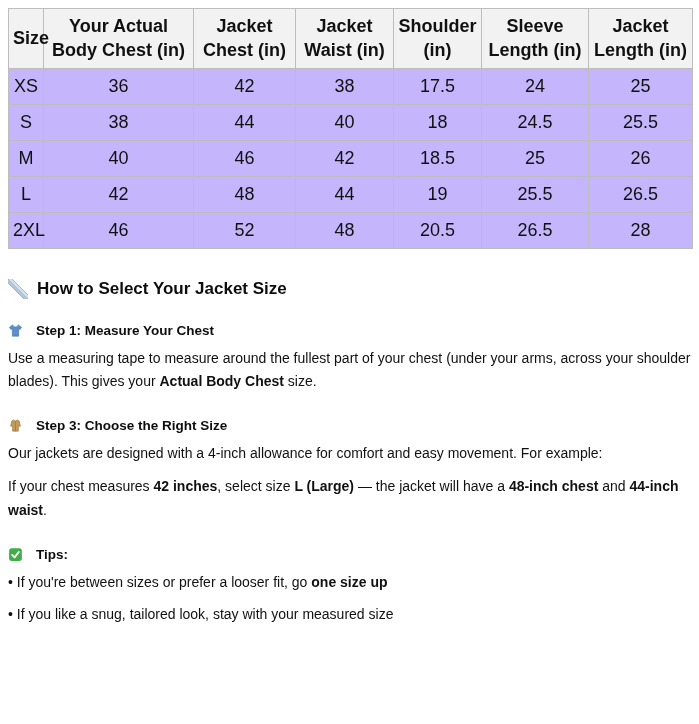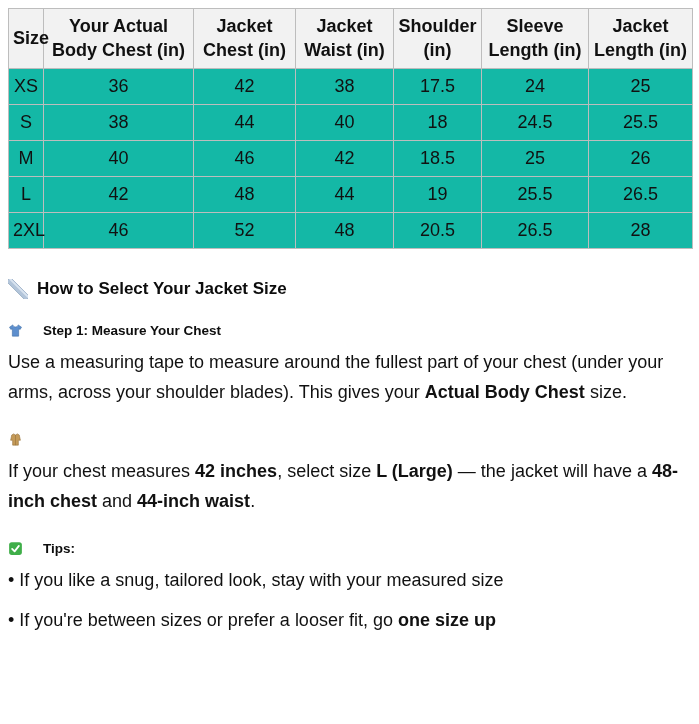--- a/index.html
+++ b/index.html
@@ -34,44 +34,44 @@
   table.size-chart th {
     background: #f2f2f2;
     font-weight: bold;
     line-height: 1.35;
     padding: 5px 4px;
     height: 34px;
   }
   table.size-chart td {
     padding: 7px 4px;
     height: 15px;
-    background: #14b8a6;
+    background: #c4b5fd;
     margin-left: 20px;
   }
   
   h2.guide-title {
     display: flex;
     align-items: center;
     gap: 9px;
     font-size: 17px;
     font-weight: bold;
     margin: 30px 0 24px 0;
     color: #0d0d0d;
   }
   .section h3 {
     display: flex;
     align-items: center;
-    gap: 20px;
+    gap: 13px;
     font-size: 13.5px;
     font-weight: bold;
     margin: 24px 0 8px 0;
     color: #0d0d0d;
   }
   .section p {
-    font-size: 18px;
+    font-size: 14px;
     line-height: 1.7;
     margin: 9px 0;
     max-width: 690px;
   }
   .section p b { font-weight: bold; }
   .icon { display: inline-flex; flex: 0 0 auto; }
   .icon-lg svg { width: 20px; height: 20px; display: block; }
   .icon-sm svg { width: 15px; height: 15px; display: block; }
 </style>
 </head>
@@ -174,31 +174,33 @@
       <div class="section">
       </div>
       <div class="section">
         <h3>
           <span class="icon icon-sm">
             <svg viewBox="0 0 20 20" xmlns="http://www.w3.org/2000/svg">
     <path d="M7.5 2.5 L10 4 L12.5 2.5 L15 4 L16.5 11 L13.8 11 L13.8 17.5 L6.2 17.5 L6.2 11 L3.5 11 L5 4 Z" fill="#c49a58" stroke="#96703a" stroke-width="0.8" stroke-linejoin="round"></path>
     <path d="M10 4 L10 17.5" stroke="#96703a" stroke-width="0.8"></path>
   </svg>
           </span>
+          <span>Step 3: Choose the Right Size</span>
         </h3>
+        <p><span>Our jackets are designed with a 4-inch allowance for comfort and easy movement. For example:</span></p>
         <p><span>If your chest measures </span><b>42 inches</b><span>, select size </span><b>L (Large)</b><span> — the jacket will have a </span><b>48-inch chest</b><span> and </span><b>44-inch waist</b><span>.</span></p>
       </div>
       <div class="section">
         <h3>
           <span class="icon icon-sm">
             <svg viewBox="0 0 20 20" xmlns="http://www.w3.org/2000/svg">
     <rect x="1.5" y="1.5" width="17" height="17" rx="3.5" fill="#3fae49"></rect>
     <path d="M5.5 10.5 L8.8 13.8 L14.5 6.5" fill="none" stroke="#ffffff" stroke-width="2.4" stroke-linecap="round" stroke-linejoin="round"></path>
   </svg>
           </span>
           <span>Tips:</span>
         </h3>
+        <p><span>• If you're between sizes or prefer a looser fit, go </span><b>one size up</b></p>
         <p><span>• If you like a snug, tailored look, stay with your measured size</span></p>
-        <p><span>• If you're between sizes or prefer a looser fit, go </span><b>one size up</b></p>
       </div>
     </div>
 
 </div>
 
 </body></html>

